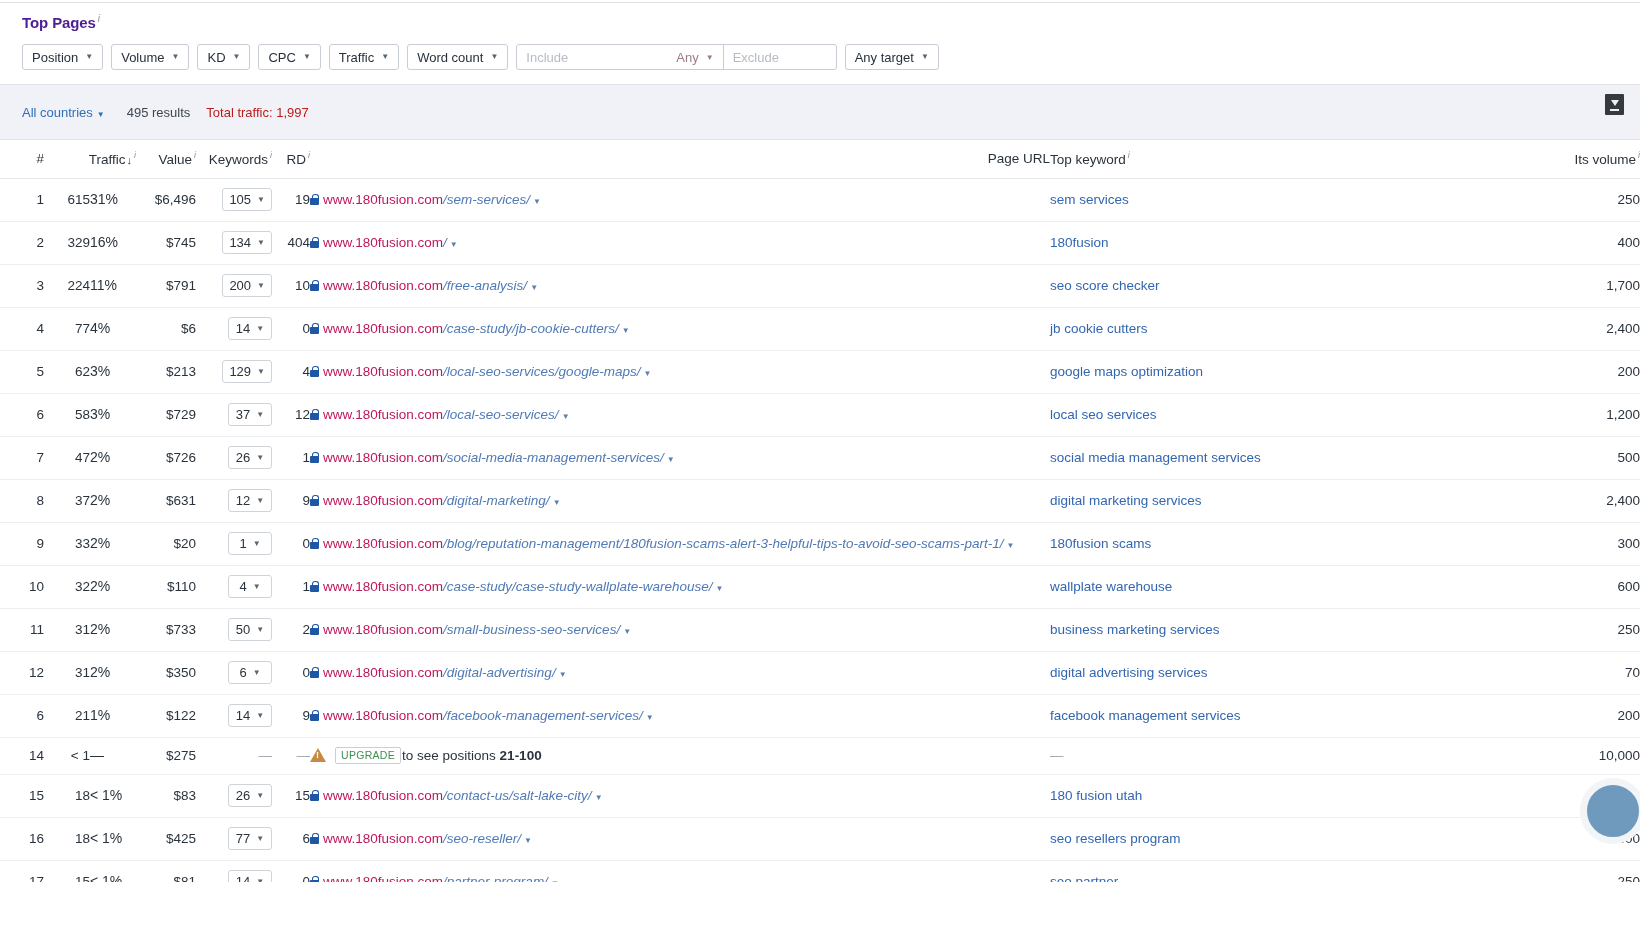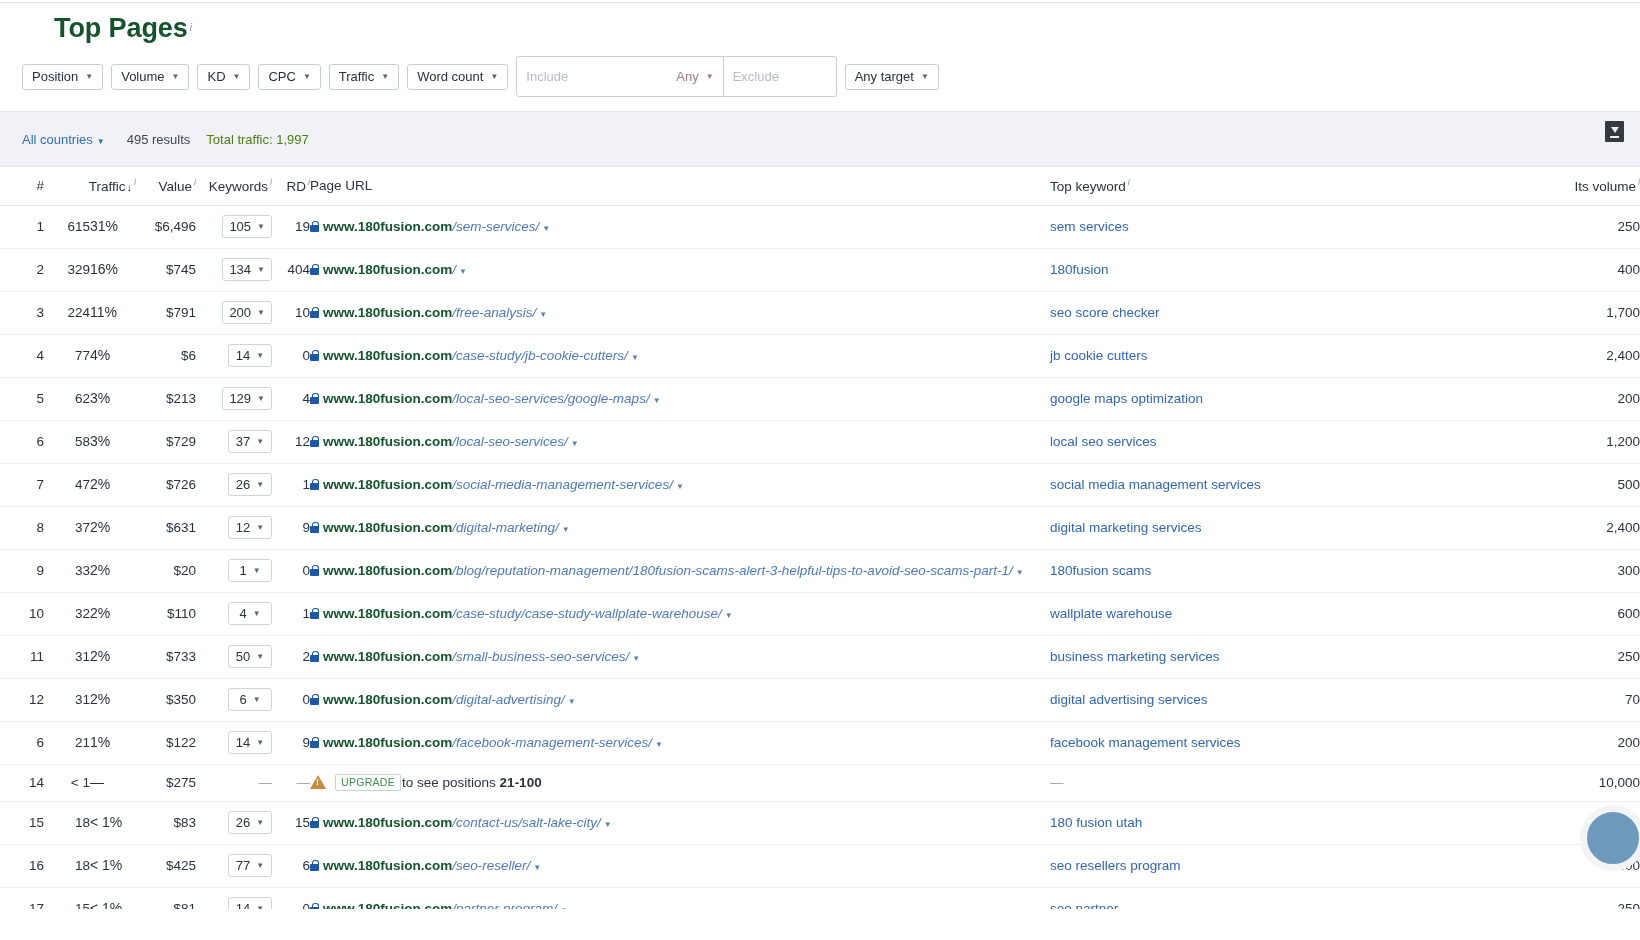--- a/index.html
+++ b/index.html
@@ -12,26 +12,25 @@
     -webkit-font-smoothing: antialiased;
   }
 
   
   .topline { height: 3px; background: #ffffff; border-bottom: 1px solid #dfe3e8; }
 
   .page-head {
     padding: 10px 22px 0 22px;
   }
   .page-title {
-    font-size: 27px;
+    font-size: 15px;
     font-weight: bold;
-    color: #14532d;
+    color: #4c1d95;
     display: inline-block;
     letter-spacing: -0.1px;
-    margin-left: 32px;
   }
   .info-sup {
     font-size: 10px;
     color: #8a94a0;
     vertical-align: super;
     margin-left: 2px;
     font-style: italic;
   }
 
   
@@ -55,21 +54,21 @@
     white-space: nowrap;
     font-family: "Liberation Sans", sans-serif;
   }
   .fbtn .caret {
     margin-left: 7px;
     font-size: 8px;
     color: #5b6572;
     line-height: 1;
   }
   .pairbox {
-    height: 41px;
+    height: 26px;
     border: 1px solid #c9ced6;
     border-radius: 3px;
     background: #fff;
     display: inline-flex;
     align-items: center;
     overflow: hidden;
   }
   .pairbox .seg {
     display: inline-flex;
     align-items: center;
@@ -106,21 +105,21 @@
   }
   .countries .caret { font-size: 8px; margin-left: 4px; color: #2f6fb5; }
   .results {
     margin-left: 22px;
     font-size: 13px;
     color: #3d4650;
   }
   .ttraffic {
     margin-left: 16px;
     font-size: 13px;
-    color: #4d7c0f;
+    color: #b91c1c;
   }
   .dl-icon {
     position: absolute;
     right: 16px;
     top: 9px;
     width: 19px; height: 21px;
     background: #343a40;
     border-radius: 1px;
     cursor: pointer;
     display: flex; align-items: center; justify-content: center;
@@ -168,21 +167,21 @@
   col.c-rd     { width: 38px; }
   col.c-url    { width: 740px; }
   col.c-topkw  { width: 420px; }
   col.c-vol    { width: 170px; }
 
   th.h-num   { text-align: right; padding-right: 0; }
   th.h-traf  { text-align: right; padding-right: 0; }
   th.h-val   { text-align: right; padding-right: 0; }
   th.h-kw    { text-align: right; padding-right: 10px; }
   th.h-rd    { text-align: right; padding-right: 0; }
-  th.h-url   { text-align: left; padding-left: 28px; }
+  th.h-url   { text-align: right; padding-left: 28px; }
   th.h-topkw { text-align: left; padding-left: 18px; }
   th.h-vol   { text-align: right; padding-right: 16px; }
 
   table.tp tbody td {
     border-bottom: 1px solid #eceef2;
     padding: 9px 0 10px 0;
     vertical-align: middle;
     color: #2a333d;
     height: 35px;
   }
@@ -230,21 +229,21 @@
   }
   .lock::before {
     content: "";
     position: absolute;
     left: 2px; top: 0;
     width: 5px; height: 6px;
     border: 1.6px solid #1d57a5;
     border-bottom: none;
     border-radius: 3px 3px 0 0;
   }
-  .dom { color: #14532d; font-weight: bold; }
+  .dom { color: #be185d; font-weight: normal; }
   .path { color: #4f7ab5; font-style: italic; }
   .urlcaret { color: #5b7fae; font-size: 8px; margin-left: 3px; }
   .tk { color: #3266b0; cursor: pointer; }
   .dash { color: #9aa2ad; }
   .dash-pct { color: #bfa8b4; }
 
   
   .warn-tri {
     display: inline-block;
     width: 0; height: 0;

